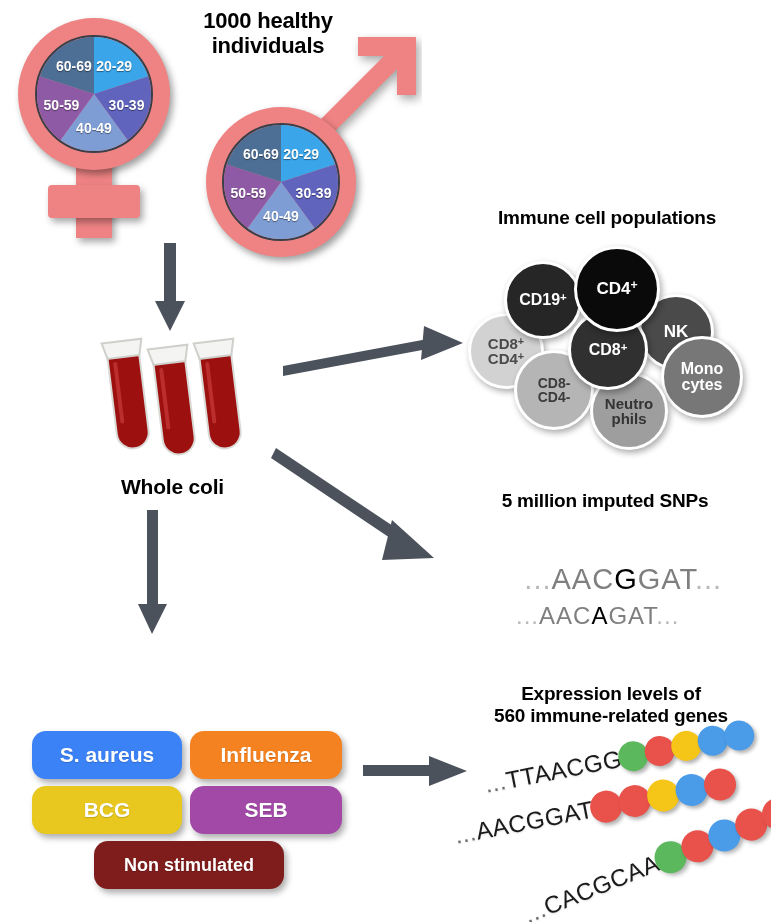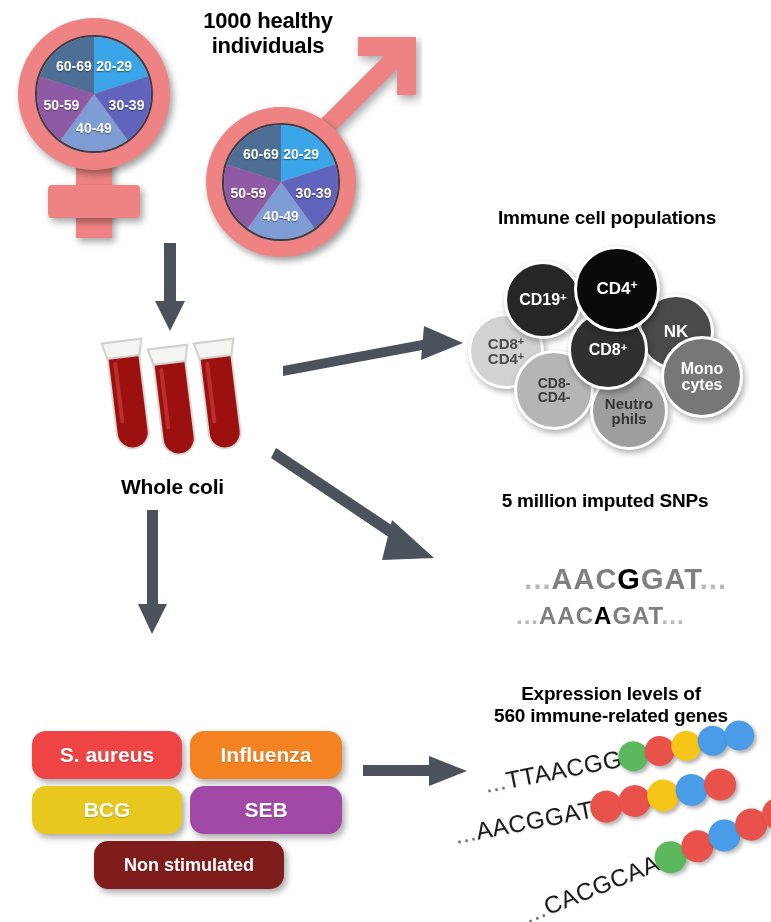--- a/index.html
+++ b/index.html
@@ -79,21 +79,21 @@
     text-align:center;
     font-weight:bold;
     line-height:1.02;
     box-shadow:2px 3px 6px rgba(0,0,0,0.33);
   }
   .cell sup{font-size:0.72em;line-height:0;vertical-align:0.38em;}
 
   
   .snp-line{
     position:absolute;
-    font-weight:bold;
+    font-weight:normal;
     white-space:pre;
     letter-spacing:1px;
   }
   .snp-dim{color:#b9b9b9;}
   .snp-mid{color:#7f7f7f;}
   .snp-hit{color:#000;}
 
   
   .pill{
     position:absolute;
@@ -281,21 +281,21 @@
   <div class="abs" style="left:470px;top:530px;width:280px;height:90px;">
     <div class="snp-line" style="left:0px;top:0px;font-size:29px;">
       <span class="snp-dim">...</span><span class="snp-mid">AAC</span><span class="snp-hit">G</span><span class="snp-mid">GAT</span><span class="snp-dim">...</span>
     </div>
     <div class="snp-line" style="left:0px;top:44px;font-size:24px;">
       <span class="snp-dim">...</span><span class="snp-mid">AAC</span><span class="snp-hit">A</span><span class="snp-mid">GAT</span><span class="snp-dim">...</span>
     </div>
   </div>
 
   <div class="abs" style="left:32px;top:676px;width:310px;height:220px;">
-    <div class="pill" style="left:0px;top:55px;width:150px;height:48px;font-size:21px;background:#ef4444;">
+    <div class="pill" style="left:0px;top:55px;width:150px;height:48px;font-size:21px;background:#3b82f6;">
       <span>S. aureus</span>
     </div>
     <div class="pill" style="left:158px;top:55px;width:152px;height:48px;font-size:21px;background:#f58220;">
       <span>Influenza</span>
     </div>
     <div class="pill" style="left:0px;top:110px;width:150px;height:48px;font-size:21px;background:#e8c81e;">
       <span>BCG</span>
     </div>
     <div class="pill" style="left:158px;top:110px;width:152px;height:48px;font-size:21px;background:#a249a8;">
       <span>SEB</span>

